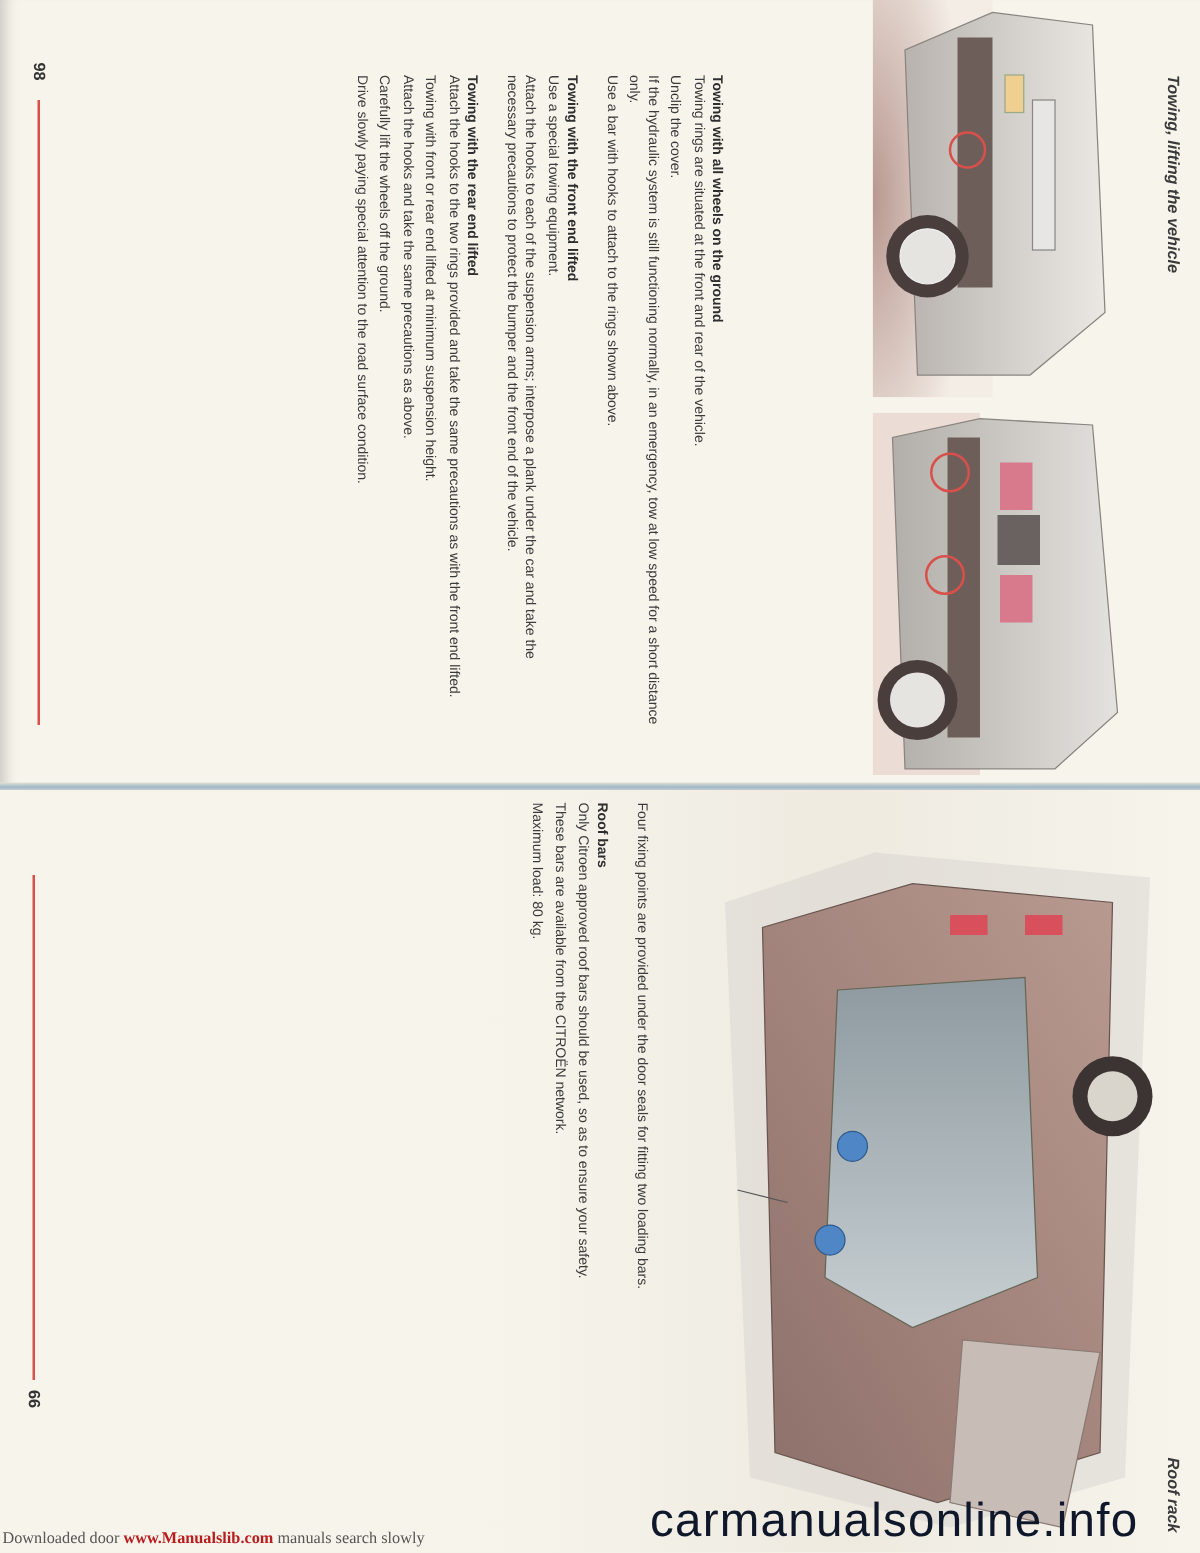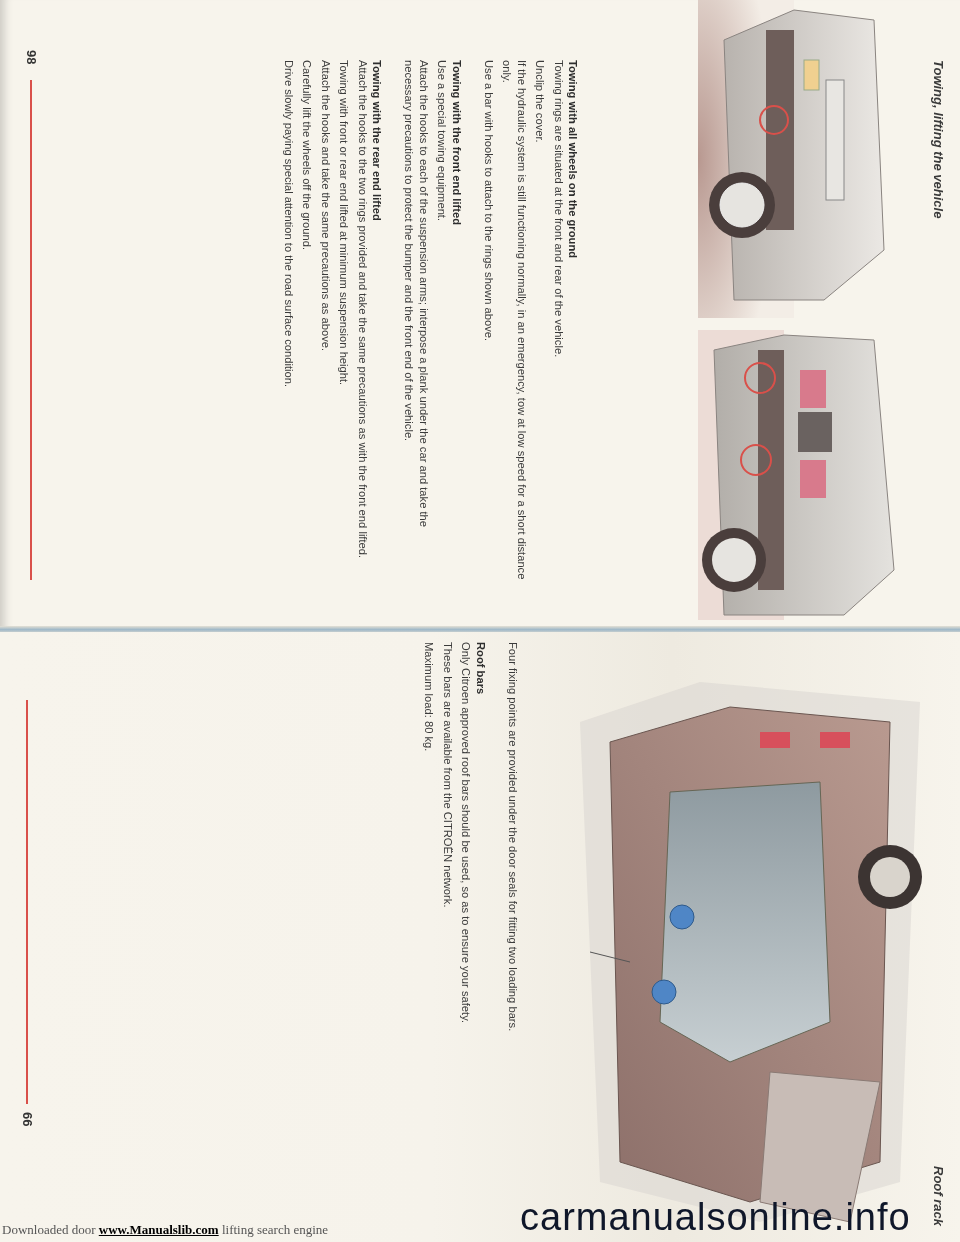--- a/index.html
+++ b/index.html
@@ -18,21 +18,21 @@
   .running-head { position:absolute; top:14px; font-size:13px; font-style:italic; font-weight:bold; color:#3a3a3a; }
   .folio { position:absolute; bottom:52px; font-size:13px; font-weight:bold; color:#333; }
   .red-rule { position:absolute; height:2px; background:#d9504a; bottom:58px; }
   .text-block { position:absolute; font-size:11.2px; line-height:14.4px; color:#3b3b3b; }
   .text-block h3 { margin:0; font-size:11.2px; font-weight:bold; color:#2e2e2e; }
   .text-block p { margin:0 0 4px 0; }
   .section { margin-bottom:18px; }
   .illus { position:absolute; overflow:hidden; }
   .watermark { position:absolute; font-family:Liberation Sans, sans-serif; font-size:38px; color:#0f172a; letter-spacing:1px; }
   .download-note { position:absolute; left:2px; bottom:4px; font-family:"Liberation Serif", serif; font-size:13px; color:#555; background:transparent; }
-  .download-note a { color:#000000; text-decoration:underline; font-weight:bold;margin-top:10px; }
+  .download-note a { color:#b91c1c; font-weight:bold;margin-top:10px; }
 </style>
 </head>
 <body>
 
 <div id="spread">
 
   <div class="page" id="page-left">
     <div class="running-head" style="left:60px;">Towing, lifting the vehicle</div>
 
     <div class="illus" style="left:0px; top:46px; width:318px; height:216px;">
@@ -147,14 +147,14 @@
       </div>
     </div>
 
     <div class="red-rule" style="left:68px; width:404px; bottom:26px;"></div>
     <div class="folio" style="left:480px; bottom:20px; transform:rotate(180deg);">99</div>
   </div>
 </div>
 
 <div class="watermark" style="left:520px; top:1196px;">carmanualsonline.info</div>
 <div class="download-note">
-  <span>Downloaded door </span><a>www.Manualslib.com</a><span> lifting search engine</span>
+  <span>Downloaded door </span><a>www.Manualslib.com</a><span> manuals search slowly</span>
 </div>
 
 </body></html>

